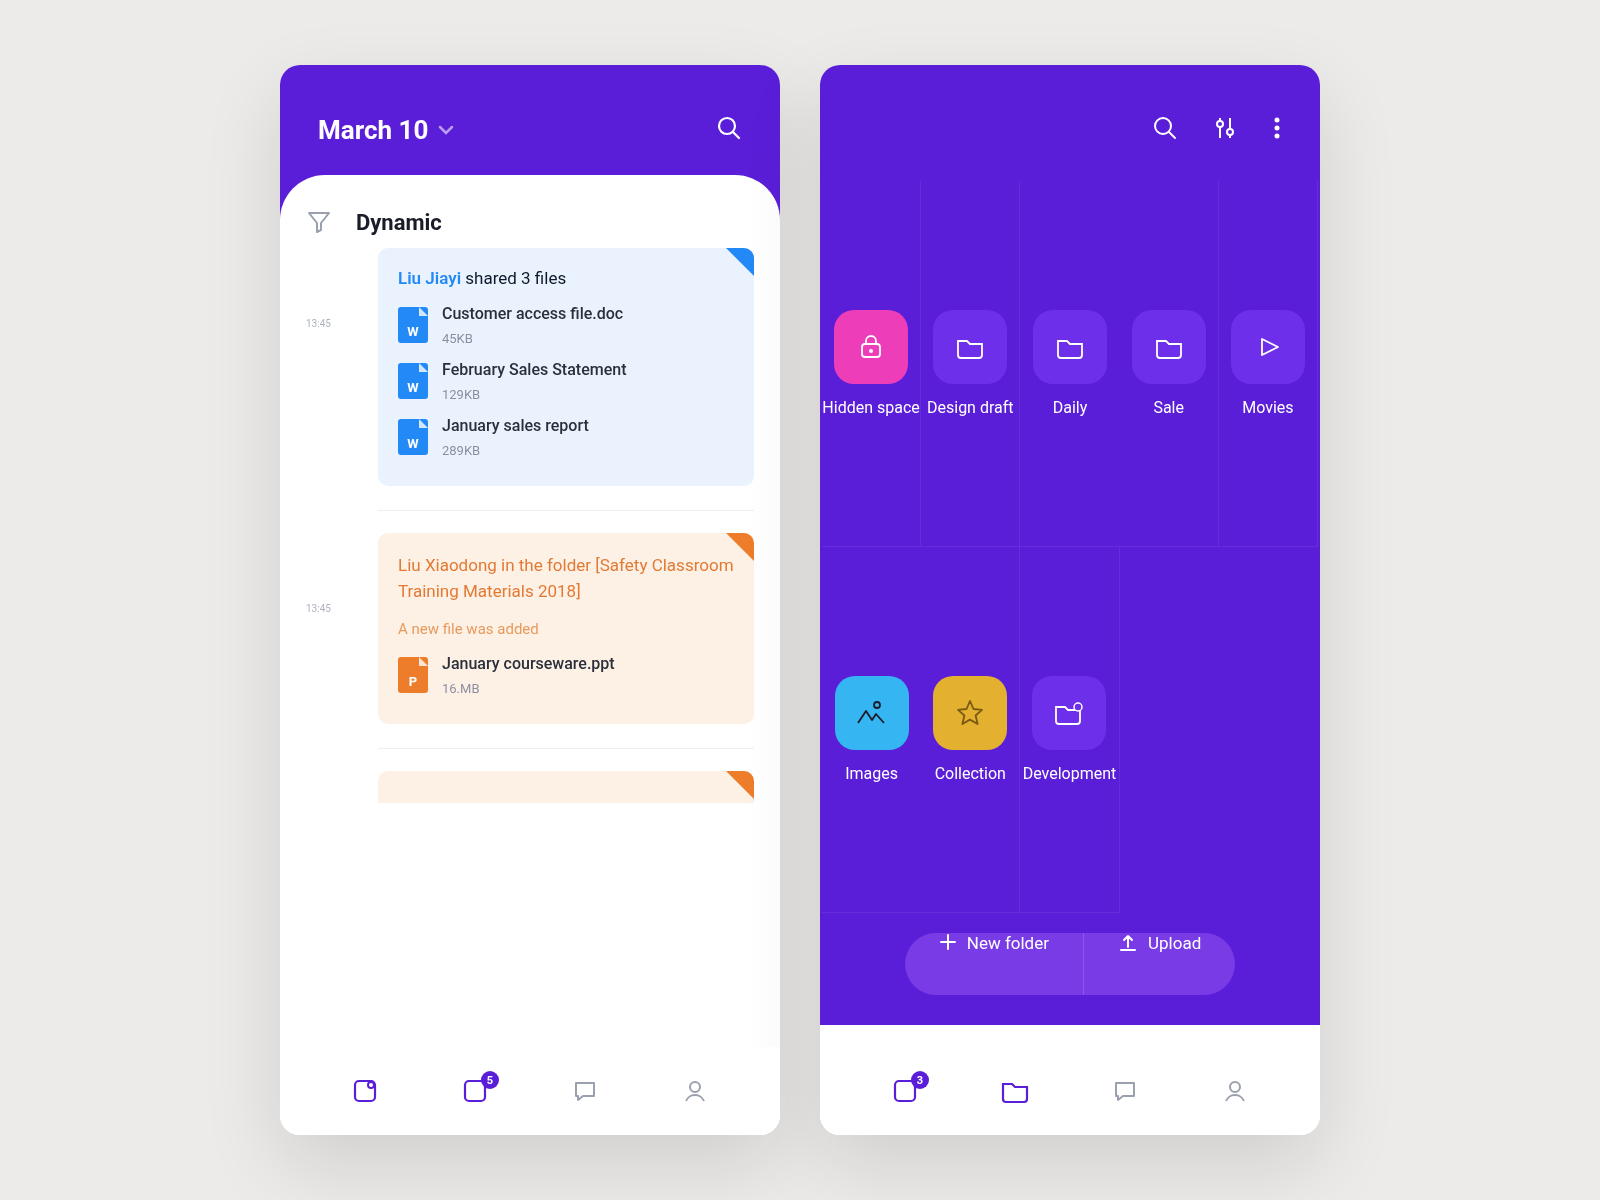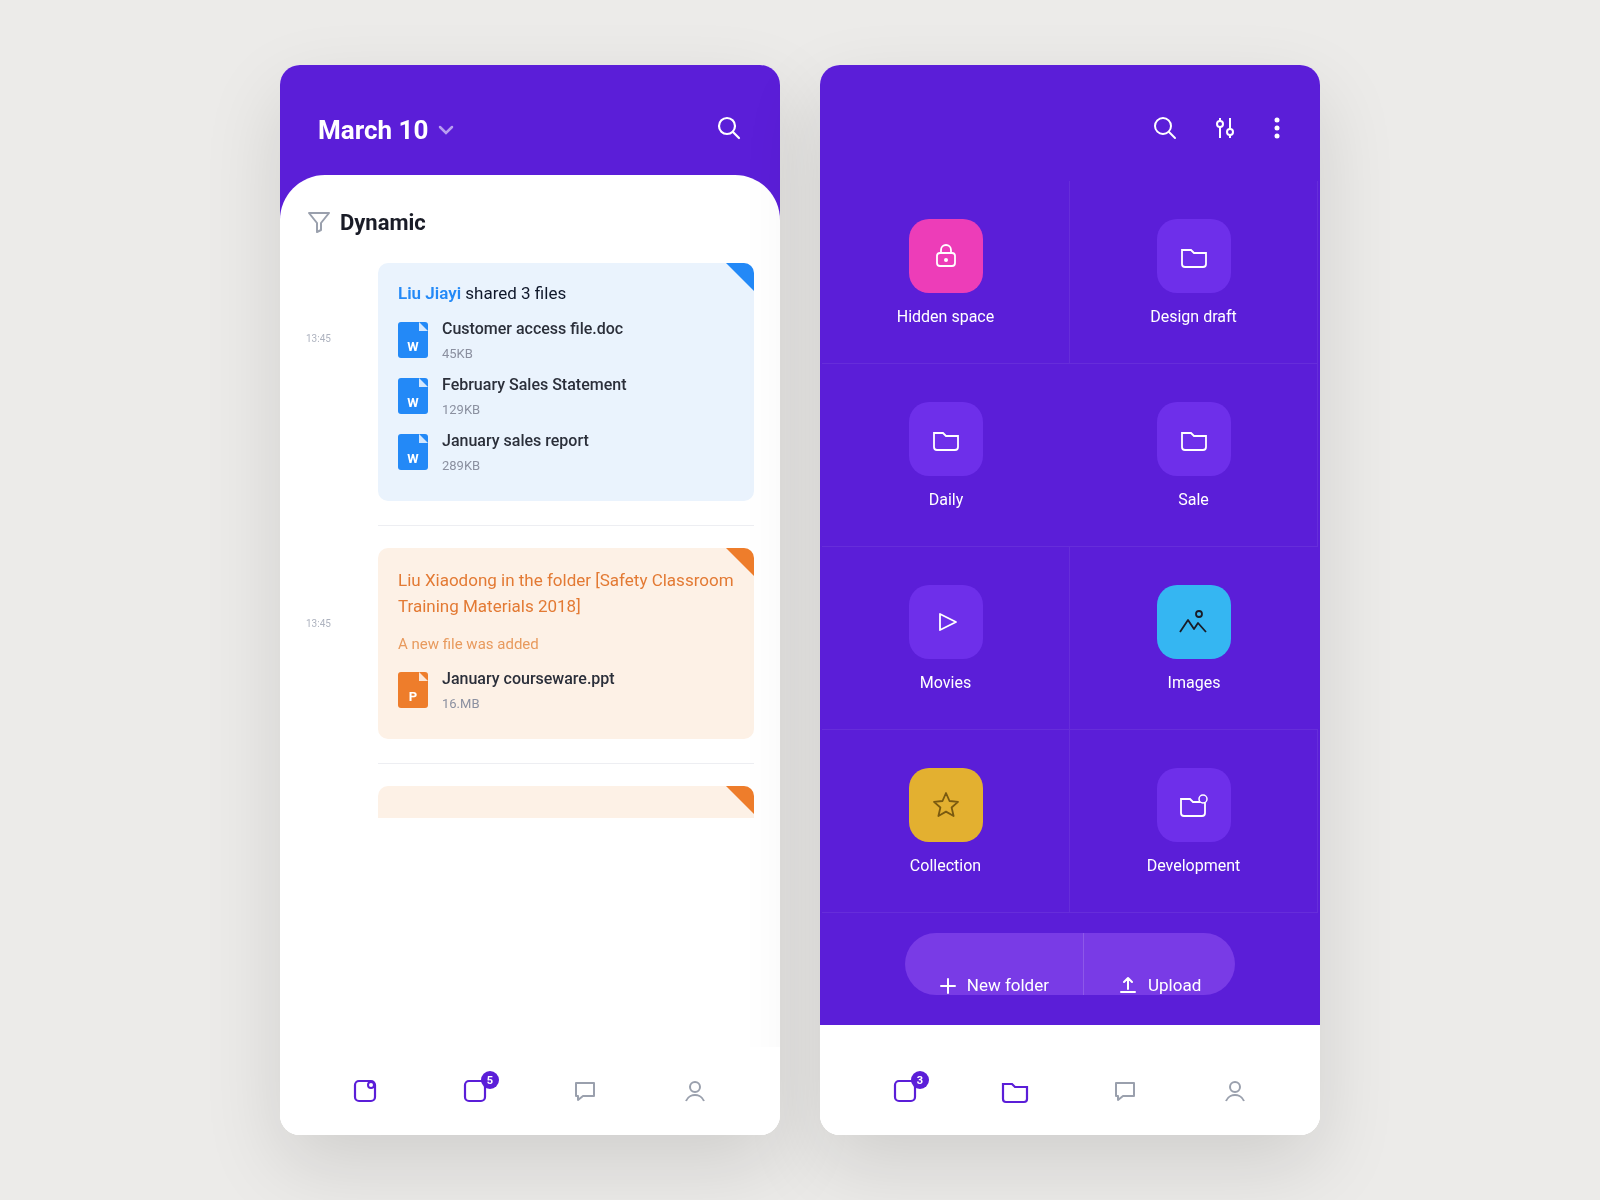--- a/index.html
+++ b/index.html
@@ -36,21 +36,21 @@
   }
   .p1-date { font-size: 26px; font-weight: 700; display: flex; align-items: center; gap: 10px; }
   .p1-card {
     background: #fff;
     border-radius: 45px 45px 0 0;
     margin-top: -70px;
     flex: 1;
     padding: 34px 26px 0 26px;
     overflow: hidden;
   }
-  .p1-top { display: flex; align-items: center; gap: 8px; margin-bottom: 28px; }
+  .p1-top { display: flex; align-items: center; gap: 24px; margin-bottom: 13px; }
   .p1-title { font-size: 22px; font-weight: 700; color: #1a1c27; }
 
   .event-row { display: flex; gap: 16px; margin-bottom: 24px; }
   .event-time { width: 56px; font-size: 10px; color: #aeb3bf; padding-top: 70px; flex-shrink: 0; }
   .event-card {
     flex: 1;
     border-radius: 10px;
     padding: 20px 20px 14px 20px;
     position: relative;
     overflow: hidden;
@@ -78,21 +78,21 @@
   .file-info .fs { font-size: 13px; color: #8b90a0; margin-top: 8px; }
 
   .hr { height: 1px; background: #edeef2; margin: 12px 0 22px 72px; }
   .peek { margin-left: 72px; height: 32px; background: #fdf1e6; border-radius: 10px 10px 0 0; position: relative; overflow: hidden; }
 
   
   .p2-body { background: #5b1ed8; flex: 1; display: flex; flex-direction: column; }
   .p2-header { display: flex; justify-content: flex-end; gap: 34px; padding: 50px 38px 20px 38px; color: #fff; }
   .p2-icon-btn { cursor: pointer; display: flex; align-items: center; justify-content: center; }
 
-  .grid { display: grid; grid-template-columns: repeat(2,1fr); padding: 20px 2px 10px 2px; flex: 1; }
+  .grid { display: grid; grid-template-columns: repeat(5,1fr); padding: 20px 2px 10px 2px; flex: 1; }
   .cell {
     display: flex; flex-direction: column; align-items: center; justify-content: center;
     gap: 14px; padding: 24px 0;
     border-right: 1px solid rgba(255,255,255,0.07);
     border-bottom: 1px solid rgba(255,255,255,0.07);
     cursor: pointer;
   }
   .cell:nth-child(3n) { border-right: none; }
   .pill { width: 74px; height: 74px; border-radius: 20px; display: flex; align-items: center; justify-content: center; }
   .pill.purple { background: #6e2fea; }
@@ -104,21 +104,21 @@
   .action-bar {
     margin: 10px auto 30px auto;
     background: #793be6;
     border-radius: 999px;
     display: flex;
     align-items: center;
     height: 62px;
     overflow: hidden;
   }
   .action-btn {
-    color: #fff; font-size: 17px; display: flex; align-items: flex-end; gap: 10px;
+    color: #fff; font-size: 17px; display: flex; align-items: flex-start; gap: 10px;
     padding: 0 34px; height: 100%; cursor: pointer;
   }
   .action-btn:first-child { border-right: 1px solid rgba(255,255,255,0.15); }
 
   .p2-bottom-card {
     background: #fff;
     border-radius: 45px 45px 0 0;
     height: 110px;
   }
 

